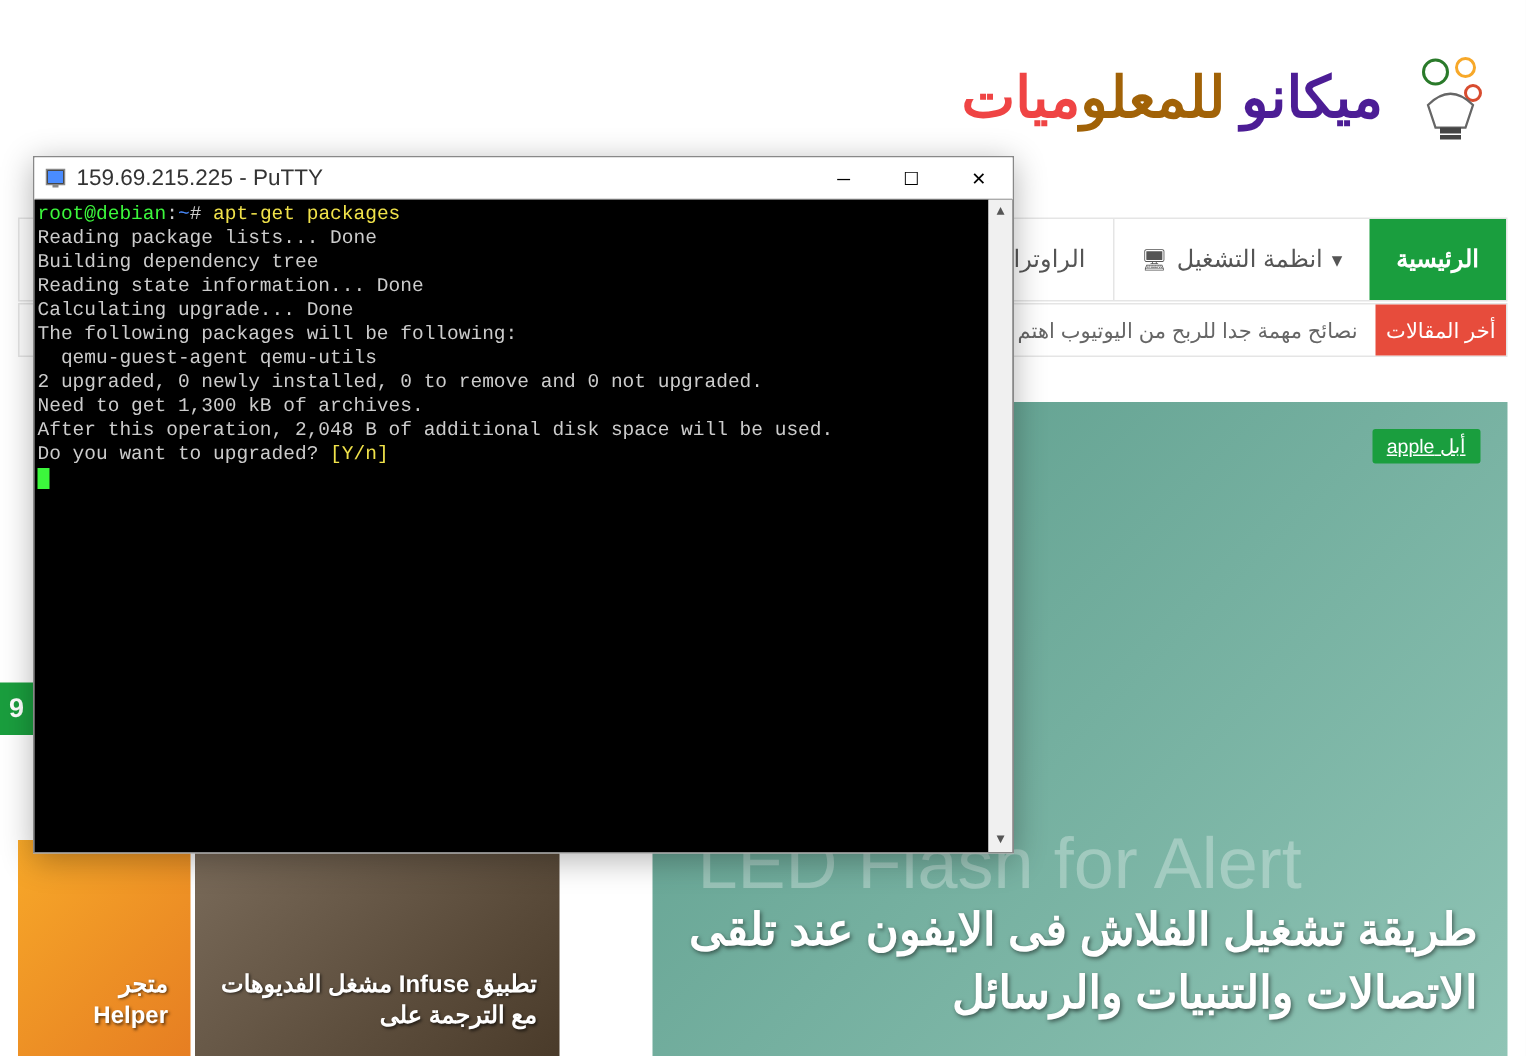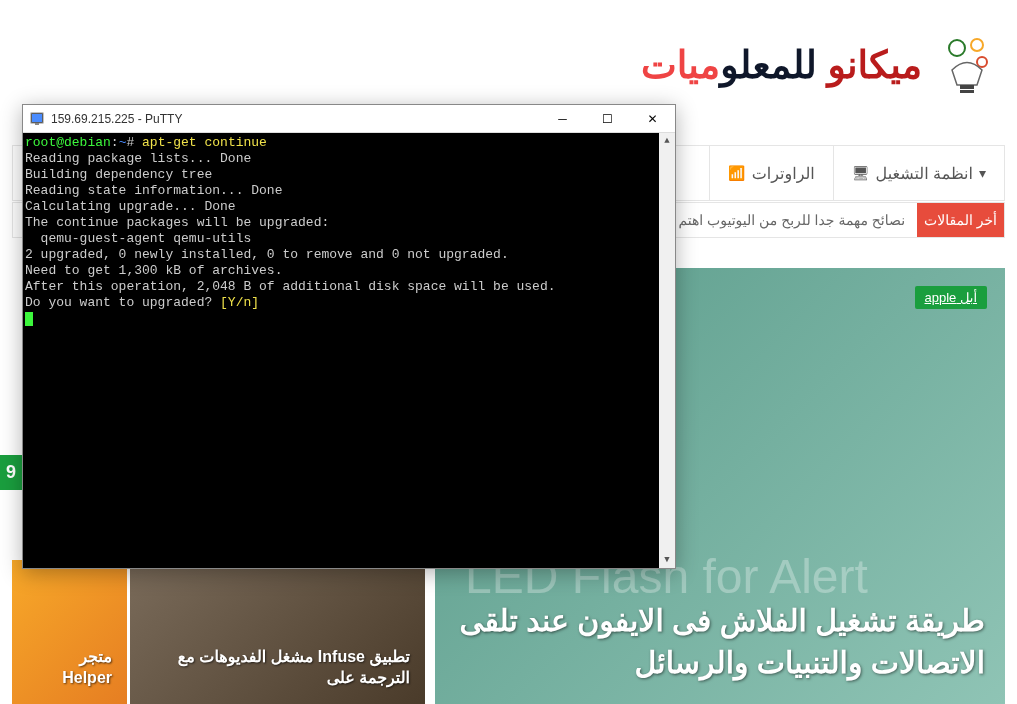--- a/index.html
+++ b/index.html
@@ -29,23 +29,23 @@
       display: flex;
       align-items: center;
       gap: 10px;
     }
     
     .logo-text {
       font-size: 38px;
       font-weight: bold;
       direction: rtl;
     }
-    .logo-text .c1 { color: #b91c1c; }
+    .logo-text .c1 { color: #4c1d95; }
     .logo-text .c3 { color: #ef4444; }
-    .logo-text .c4 { color: #0f172a; }
+    .logo-text .c4 { color: #a16207; }
     
     .logo-icon {
       width: 70px;
       height: 70px;
       position: relative;
     }
     .logo-icon svg { width: 100%; height: 100%; }
     
     .nav-bar {
       position: absolute;
@@ -161,21 +161,21 @@
       color: #fff;
       padding: 4px 10px;
       font-size: 13px;
       border-radius: 2px;
       text-decoration: underline;
     }
     
     .small-card {
       position: absolute;
       top: 560px;
-      width: 295px;
+      width: 243px;
       height: 144px;
       display: flex;
       flex-direction: column;
       justify-content: flex-end;
       padding: 15px;
       direction: rtl;
     }
     
     .card-1 {
       left: 130px;
@@ -240,21 +240,21 @@
       border-bottom: 1px solid #ddd;
     }
     
     .titlebar-icon {
       width: 16px;
       height: 16px;
       margin: 0 6px;
     }
     
     .titlebar-title {
-      font-size: 12px;
+      font-size: 15px;
       color: #333;
       flex: 1;
     }
     
     .titlebar-btn {
       width: 45px;
       height: 28px;
       display: flex;
       align-items: center;
       justify-content: center;
@@ -333,20 +333,23 @@
         <circle cx="45" cy="15" r="6" fill="none" stroke="#f7a829" stroke-width="2"></circle>
         <circle cx="50" cy="32" r="5" fill="none" stroke="#d84c2f" stroke-width="2"></circle>
         <path d="M 20 40 Q 35 25 50 40 L 45 55 L 25 55 Z" fill="none" stroke="#666" stroke-width="1.5"></path>
         <rect x="28" y="55" width="14" height="4" fill="#444"></rect>
         <rect x="28" y="60" width="14" height="3" fill="#444"></rect>
       </svg>
     </div>
   </div>
 
   <div class="nav-bar">
+    <div class="nav-item home">
+      <span>الرئيسية</span>
+    </div>
     <div class="nav-item">
       <span class="nav-icon">🖥</span>
       <span>انظمة التشغيل</span>
       <span class="nav-icon">▾</span>
     </div>
     <div class="nav-item">
       <span class="nav-icon">📶</span>
       <span>الراوترات</span>
     </div>
   </div>
@@ -383,26 +386,26 @@
         <rect x="3" y="3" width="10" height="8" fill="#4a8cff"></rect>
         <rect x="6" y="12" width="4" height="2" fill="#888"></rect>
       </svg>
     </div>
     <div class="titlebar-title">159.69.215.225 - PuTTY</div>
     <div class="titlebar-btn">─</div>
     <div class="titlebar-btn">☐</div>
     <div class="titlebar-btn close">✕</div>
   </div>
   <div class="terminal">
-    <div class="terminal-content"><span class="term-green">root@debian</span><span class="term-white">:</span><span class="term-blue">~</span><span class="term-white"># </span><span class="term-yellow">apt-get continue</span>
+    <div class="terminal-content"><span class="term-green">root@debian</span><span class="term-white">:</span><span class="term-blue">~</span><span class="term-white"># </span><span class="term-yellow">apt-get packages</span>
 <span class="term-white">Reading package lists... Done</span>
 <span class="term-white">Building dependency tree</span>
 <span class="term-white">Reading state information... Done</span>
 <span class="term-white">Calculating upgrade... Done</span>
-<span class="term-white">The continue packages will be upgraded:</span>
+<span class="term-white">The following packages will be following:</span>
 <span class="term-white">  qemu-guest-agent qemu-utils</span>
 <span class="term-white">2 upgraded, 0 newly installed, 0 to remove and 0 not upgraded.</span>
 <span class="term-white">Need to get 1,300 kB of archives.</span>
 <span class="term-white">After this operation, 2,048 B of additional disk space will be used.</span>
 <span class="term-white">Do you want to upgraded? </span><span class="term-yellow">[Y/n]</span>
 <span class="cursor"></span></div>
     <div class="scrollbar">
       <div class="scrollbar-btn">▲</div>
       <div class="scrollbar-track"></div>
       <div class="scrollbar-btn scrollbar-bottom">▼</div>

